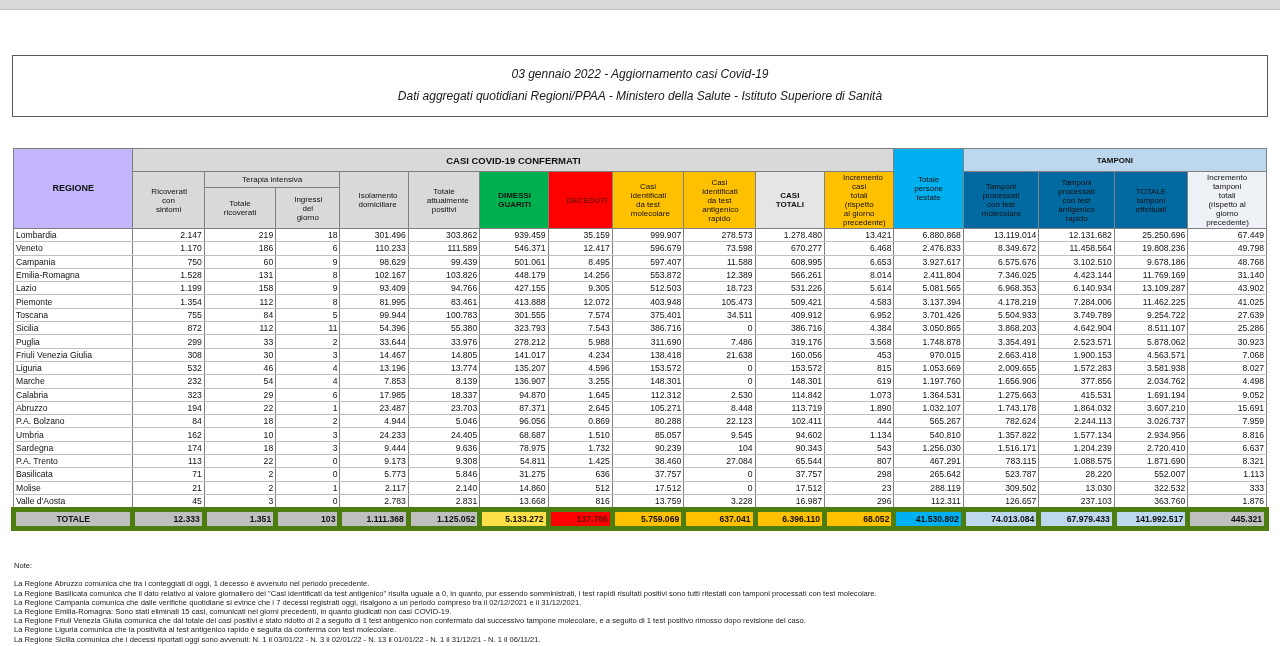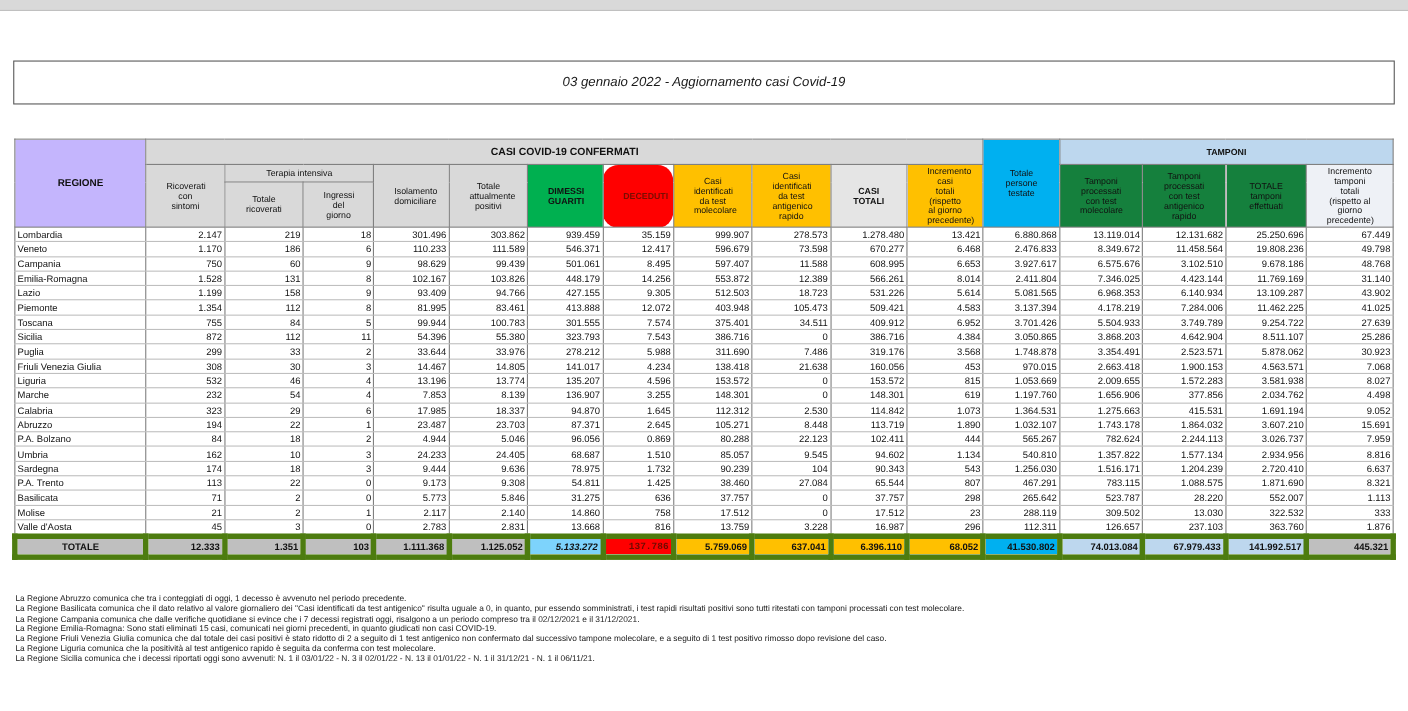--- a/index.html
+++ b/index.html
@@ -9,49 +9,50 @@
     text-align:center;padding:7px 0 9px 0;}
   .title-line{font-style:italic;font-size:12px;color:#1a1a1a;line-height:22px;}
   .report-table{border-collapse:collapse;table-layout:fixed;width:1258px;margin:31px 11px 0 11px;
     font-size:8.5px;color:#111;}
   .report-table th,.report-table td{border:1px solid #808080;overflow:hidden;padding:0 2px;}
   .report-table th{font-weight:normal;text-align:center;vertical-align:middle;background:#d9d9d9;
     font-size:8px;line-height:9px;padding:1px 18px;}
   th.hdr-regione{background:#c4b5fd;font-weight:bold;font-size:9px;}
   th.hdr-group{background:#d9d9d9;font-weight:bold;font-size:9.5px;height:20px;}
   th.hdr-green{background:#00b050;font-weight:bold;}
-  th.hdr-red{background:#ff0000;font-weight:bold;color:#7b0c00;border-radius:14px;}
+  th.hdr-red{background:#ff0000;font-weight:bold;color:#7b0c00;}
   th.hdr-yellow{background:#ffc000;}
   th.hdr-yellow-b{background:#e5e5e5;font-weight:bold;}
   th.hdr-cyan{background:#00b0f0;text-align:center;}
-  th.hdr-blue{background:#15803d;}
+  th.hdr-blue{background:#0369a1;}
   th.hdr-blue-b{background:#bdd7ee;font-weight:bold;}
   th.hdr-pale{background:#eef1f6;}
   th.hdr-ti{height:13px;}
   .report-table td{height:12.3px;text-align:right;background:#ffffff;font-size:8.6px;
     border-top:1px solid #bfbfbf;border-bottom:1px solid #bfbfbf;white-space:nowrap;}
   .report-table td.region{text-align:left;}
   tr.totale td{font-weight:bold;border:5px solid #4d7c0f;height:14px;}
   td.t-gray{background:#bfbfbf;}
-  td.t-green{background:#7dd3fc;font-style:italic;}
-  td.t-red{background:#ff0000;color:#6d0b00;font-family:Liberation Mono, monospace;}
+  td.t-green{background:#fde047;}
+  td.t-red{background:#ff0000;color:#6d0b00;}
   td.t-yellow{background:#ffc000;}
   td.t-cyan{background:#00b0f0;}
   td.t-blue{background:#bdd7ee;}
   .notes{margin:30px 14px 0 14px;font-size:7.6px;color:#1a1a1a;line-height:9.2px;}
   .notes .notes-title{margin-bottom:9px;}
   .notes div{white-space:nowrap;overflow:hidden;}
 </style>
 </head>
 <body>
 
 <div class="top-strip"></div>
 
 <div class="title-box">
   <div class="title-line">03 gennaio 2022 - Aggiornamento casi Covid-19</div>
+  <div class="title-line">Dati aggregati quotidiani Regioni/PPAA - Ministero della Salute - Istituto Superiore di Sanità</div>
 </div>
 
 <table class="report-table">
   <colgroup>
     <col style="width:117px">
       <col style="width:70px">
       <col style="width:70px">
       <col style="width:63px">
     <col style="width:67px">
       <col style="width:70px">
@@ -458,21 +459,21 @@
         <td>1.113</td>
       </tr>
       <tr>
         <td class="region">Molise</td>
         <td>21</td>
         <td>2</td>
         <td>1</td>
         <td>2.117</td>
         <td>2.140</td>
         <td>14.860</td>
-        <td>758</td>
+        <td>512</td>
         <td>17.512</td>
         <td>0</td>
         <td>17.512</td>
         <td>23</td>
         <td>288.119</td>
         <td>309.502</td>
         <td>13.030</td>
         <td>322.532</td>
         <td>333</td>
       </tr>
@@ -511,20 +512,21 @@
         <td class="t-cyan">41.530.802</td>
         <td class="t-blue">74.013.084</td>
         <td class="t-blue">67.979.433</td>
         <td class="t-blue">141.992.517</td>
         <td class="t-gray">445.321</td>
       </tr>
     </tbody>
 </table>
 
 <div class="notes">
+  <div class="notes-title">Note:</div>
 <div>La Regione Abruzzo comunica che tra i conteggiati di oggi, 1 decesso è avvenuto nel periodo precedente.</div>
     <div>La Regione Basilicata comunica che il dato relativo al valore giornaliero dei "Casi identificati da test antigenico" risulta uguale a 0, in quanto, pur essendo somministrati, i test rapidi risultati positivi sono tutti ritestati con tamponi processati con test molecolare.</div>
     <div>La Regione Campania comunica che dalle verifiche quotidiane si evince che i 7 decessi registrati oggi, risalgono a un periodo compreso tra il 02/12/2021 e il 31/12/2021.</div>
     <div>La Regione Emilia-Romagna: Sono stati eliminati 15 casi, comunicati nei giorni precedenti, in quanto giudicati non casi COVID-19.</div>
     <div>La Regione Friuli Venezia Giulia comunica che dal totale dei casi positivi è stato ridotto di 2 a seguito di 1 test antigenico non confermato dal successivo tampone molecolare, e a seguito di 1 test positivo rimosso dopo revisione del caso.</div>
     <div>La Regione Liguria comunica che la positività al test antigenico rapido è seguita da conferma con test molecolare.</div>
     <div>La Regione Sicilia comunica che i decessi riportati oggi sono avvenuti: N. 1 il 03/01/22 - N. 3 il 02/01/22 - N. 13 il 01/01/22 - N. 1 il 31/12/21 - N. 1 il 06/11/21.</div>
   </div>
 
 </body></html>

